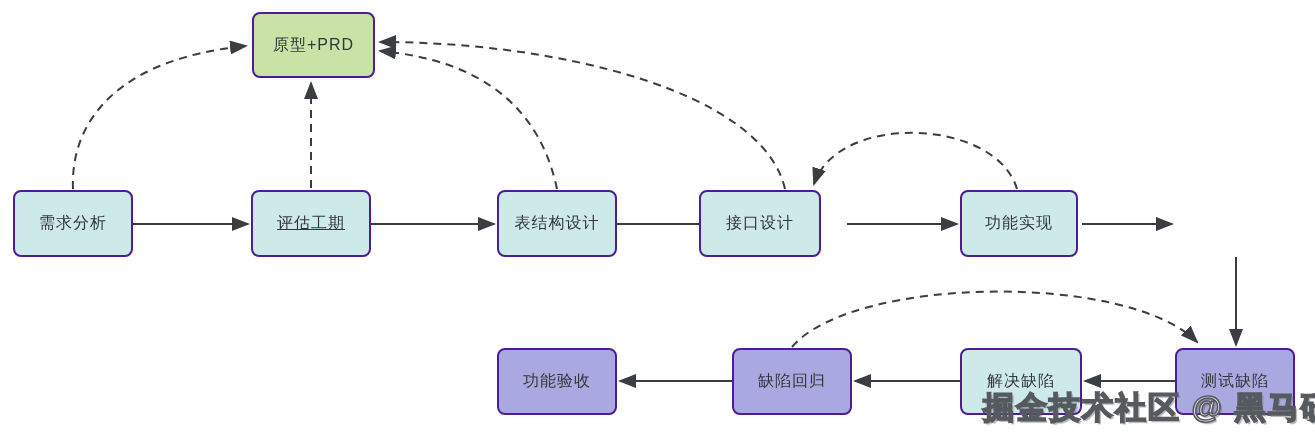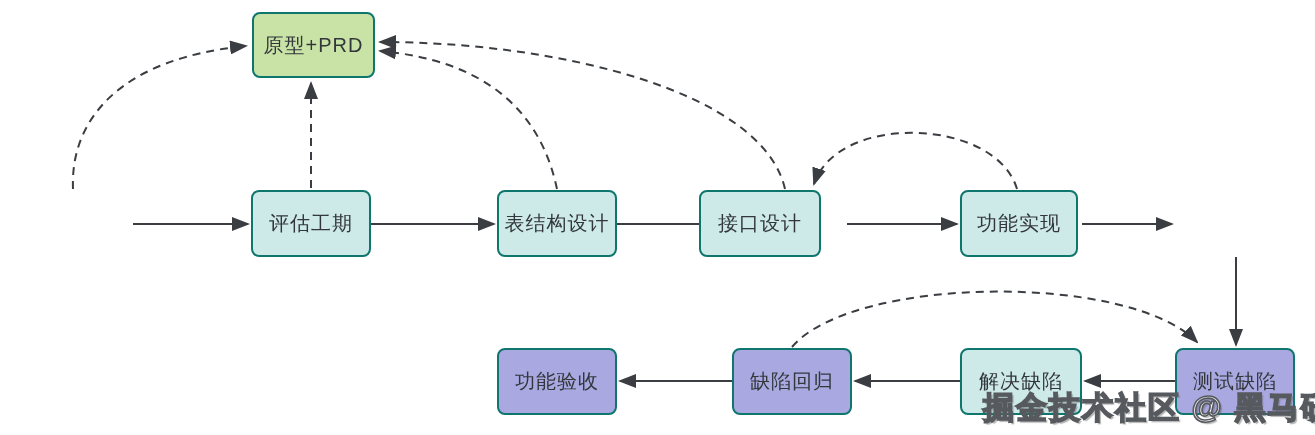--- a/index.html
+++ b/index.html
@@ -18,37 +18,37 @@
   svg.edges {
     position: absolute;
     left: 0; top: 0;
     width: 1315px;
     height: 435px;
     z-index: 1;
   }
   .node {
     position: absolute;
     box-sizing: border-box;
-    border: 2px solid #0f766e;
+    border: 2px solid #4c1d95;
     border-radius: 8px;
     display: flex;
     align-items: center;
     justify-content: center;
-    font-size: 20px;
+    font-size: 16px;
     color: #33373c;
     letter-spacing: 1px;
     z-index: 2;
   }
   .node.green  { background: #c9e3a6; }
   .node.cyan   { background: #cde9e8; }
   .node.purple { background: #a9a8e0; }
 
   #node-prototype    { left: 252px;  top: 12px;  width: 123px; height: 66px; }
   #node-requirement  { left: 13px;   top: 190px; width: 120px; height: 67px; }
-  #node-schedule     { left: 251px;  top: 190px; width: 120px; height: 67px; }
+  #node-schedule     { left: 251px;  top: 190px; width: 120px; height: 67px; text-decoration: underline; }
   #node-tabledesign  { left: 497px;  top: 190px; width: 120px; height: 67px; }
   #node-interface    { left: 699px;  top: 190px; width: 122px; height: 67px; }
   #node-implement    { left: 960px;  top: 190px; width: 118px; height: 67px; }
   #node-integration  { left: 1175px; top: 190px; width: 122px; height: 67px; }
   #node-acceptance   { left: 497px;  top: 348px; width: 120px; height: 67px; }
   #node-regression   { left: 732px;  top: 348px; width: 120px; height: 67px; }
   #node-resolve      { left: 960px;  top: 348px; width: 122px; height: 67px; }
   #node-testing      { left: 1175px; top: 348px; width: 120px; height: 67px; }
 
   .watermark {
@@ -96,20 +96,21 @@
       <path d="M311,188 L311,83" marker-end="url(#arrowhead)"></path>
       <path d="M557,189 C540,108 482,60 380,51" marker-end="url(#arrowhead)"></path>
       <path d="M785,189 C763,92 560,42 380,42" marker-end="url(#arrowhead)"></path>
       <path d="M1017,189 C996,118 838,112 814,184" marker-end="url(#arrowhead)"></path>
       <path d="M792,347 C852,276 1128,272 1197,342" marker-end="url(#arrowhead)"></path>
     </g>
   </svg>
 
   <div class="node green" id="node-prototype">原型+PRD</div>
 
+  <div class="node cyan" id="node-requirement">需求分析</div>
 
   <div class="node cyan" id="node-schedule">评估工期</div>
 
   <div class="node cyan" id="node-tabledesign">表结构设计</div>
 
   <div class="node cyan" id="node-interface">接口设计</div>
 
   <div class="node cyan" id="node-implement">功能实现</div>
 
 

